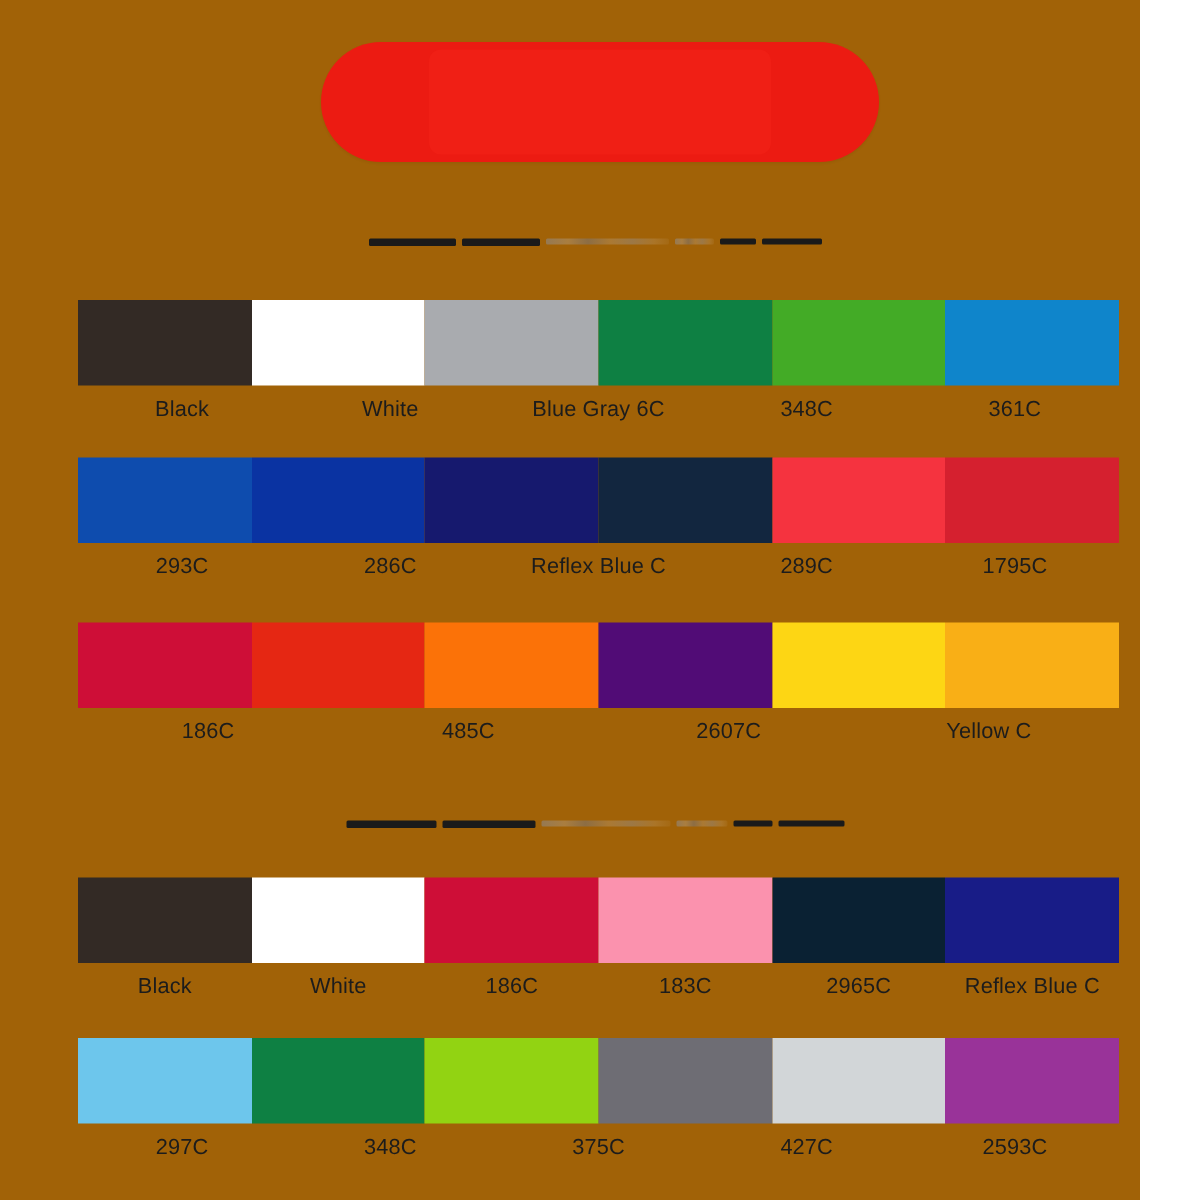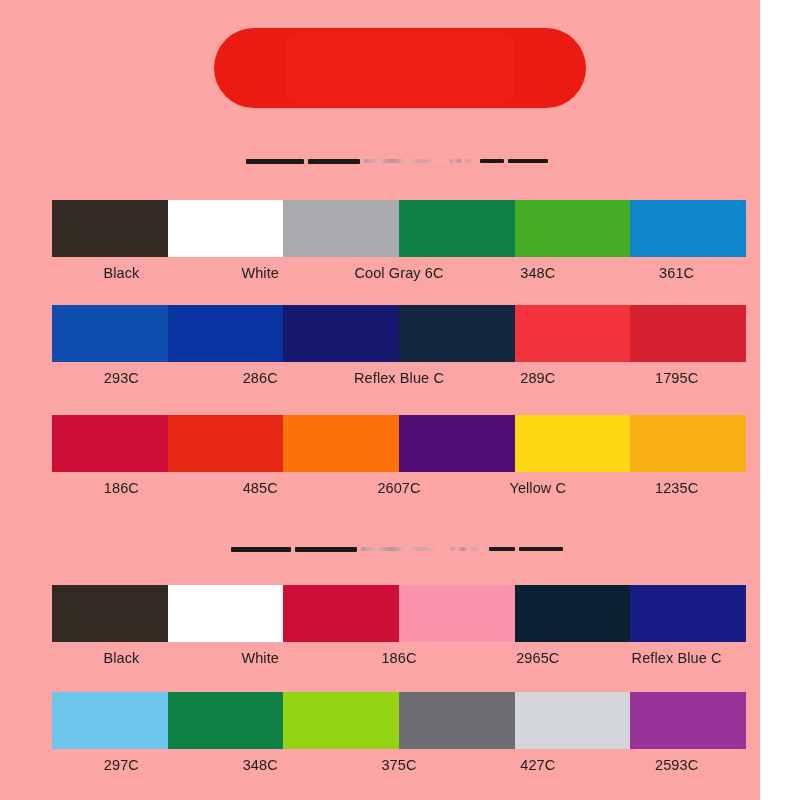--- a/index.html
+++ b/index.html
@@ -13,21 +13,21 @@
     font-family: "Liberation Sans", sans-serif;
     overflow: hidden;
     position: relative;
   }
 
   #page {
     position: absolute;
     left: 0; top: 0;
     width: 760px;
     height: 800px;
-    background: #fca5a5;
+    background: #a16207;
   }
 
   
   .banner-wrap {
     position: absolute;
     left: 214px;
     top: 28px;
     width: 372px;
     height: 80px;
   }
@@ -157,21 +157,21 @@
       <div class="chip" id="r1c0" title="Black" style="background: rgb(51, 42, 37);"></div>
       <div class="chip white-chip" id="r1c1" title="White" style="background: rgb(255, 255, 255);"></div>
       <div class="chip" id="r1c2" title="Cool Gray 6C" style="background: rgb(169, 171, 175);"></div>
       <div class="chip" id="r1c3" title="348C" style="background: rgb(14, 128, 67);"></div>
       <div class="chip" id="r1c4" title="361C" style="background: rgb(67, 171, 38);"></div>
       <div class="chip" id="r1c5" title="Process Blue C" style="background: rgb(15, 133, 203);"></div>
     </div>
     <div class="labels">
       <div class="label">Black</div>
       <div class="label">White</div>
-      <div class="label">Cool Gray 6C</div>
+      <div class="label">Blue Gray 6C</div>
       <div class="label">348C</div>
       <div class="label">361C</div>
     </div>
   </div>
 
   <div class="swatch-row" id="row-2" style="top: 305px;">
     <div class="chips">
       <div class="chip" id="r2c0" title="293C" style="background: rgb(14, 76, 174);"></div>
       <div class="chip" id="r2c1" title="286C" style="background: rgb(10, 51, 162);"></div>
       <div class="chip" id="r2c2" title="Reflex Blue C" style="background: rgb(22, 25, 110);"></div>
@@ -195,21 +195,20 @@
       <div class="chip" id="r3c2" title="Orange 021C" style="background: rgb(251, 114, 8);"></div>
       <div class="chip" id="r3c3" title="2607C" style="background: rgb(81, 12, 118);"></div>
       <div class="chip" id="r3c4" title="Yellow C" style="background: rgb(253, 214, 20);"></div>
       <div class="chip" id="r3c5" title="1235C" style="background: rgb(249, 175, 22);"></div>
     </div>
     <div class="labels">
       <div class="label">186C</div>
       <div class="label">485C</div>
       <div class="label">2607C</div>
       <div class="label">Yellow C</div>
-      <div class="label">1235C</div>
     </div>
   </div>
 
   <div class="section-heading" id="heading-2" style="top: 538px;">
     <div class="redact-line">
       <span class="rb" style="width:60px"></span>
       <span class="rb" style="width:62px"></span>
       <span class="rb faint" style="width:86px"></span>
       <span class="rb faint" style="width:34px"></span>
       <span class="rb tiny" style="width:26px"></span>
@@ -224,20 +223,21 @@
       <div class="chip white-chip" id="r4c1" title="White" style="background: rgb(255, 255, 255);"></div>
       <div class="chip" id="r4c2" title="186C" style="background: rgb(206, 14, 55);"></div>
       <div class="chip" id="r4c3" title="183C" style="background: rgb(251, 146, 174);"></div>
       <div class="chip" id="r4c4" title="2965C" style="background: rgb(10, 33, 51);"></div>
       <div class="chip" id="r4c5" title="Reflex Blue C" style="background: rgb(24, 28, 135);"></div>
     </div>
     <div class="labels">
       <div class="label">Black</div>
       <div class="label">White</div>
       <div class="label">186C</div>
+      <div class="label">183C</div>
       <div class="label">2965C</div>
       <div class="label">Reflex Blue C</div>
     </div>
   </div>
 
   <div class="swatch-row" id="row-5" style="top: 692px;">
     <div class="chips">
       <div class="chip" id="r5c0" title="297C" style="background: rgb(109, 198, 236);"></div>
       <div class="chip" id="r5c1" title="348C" style="background: rgb(14, 128, 67);"></div>
       <div class="chip" id="r5c2" title="375C" style="background: rgb(146, 211, 18);"></div>

